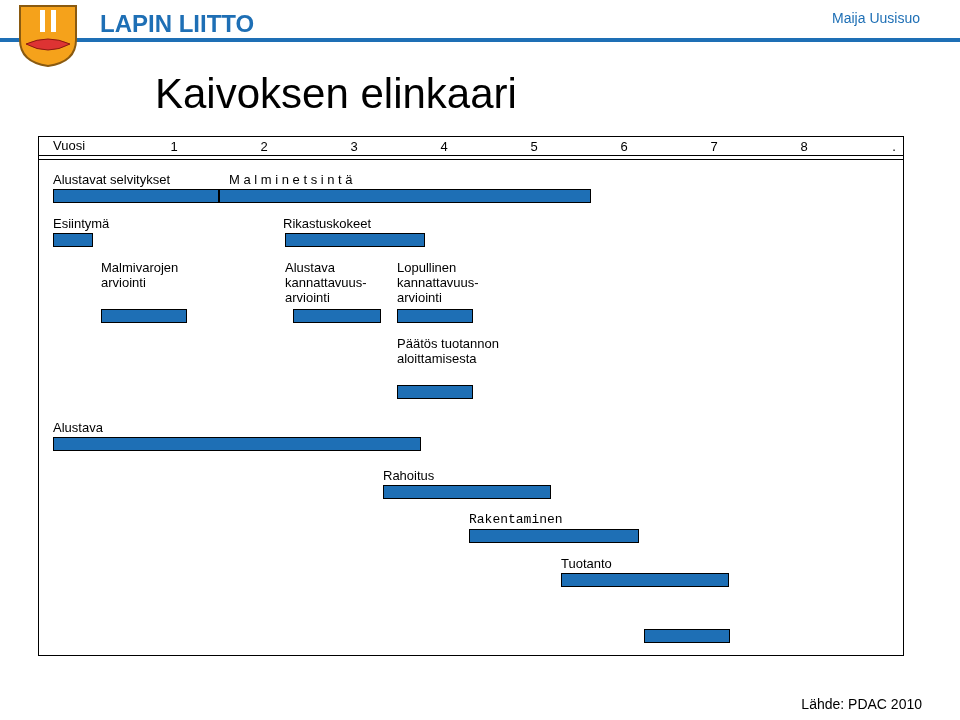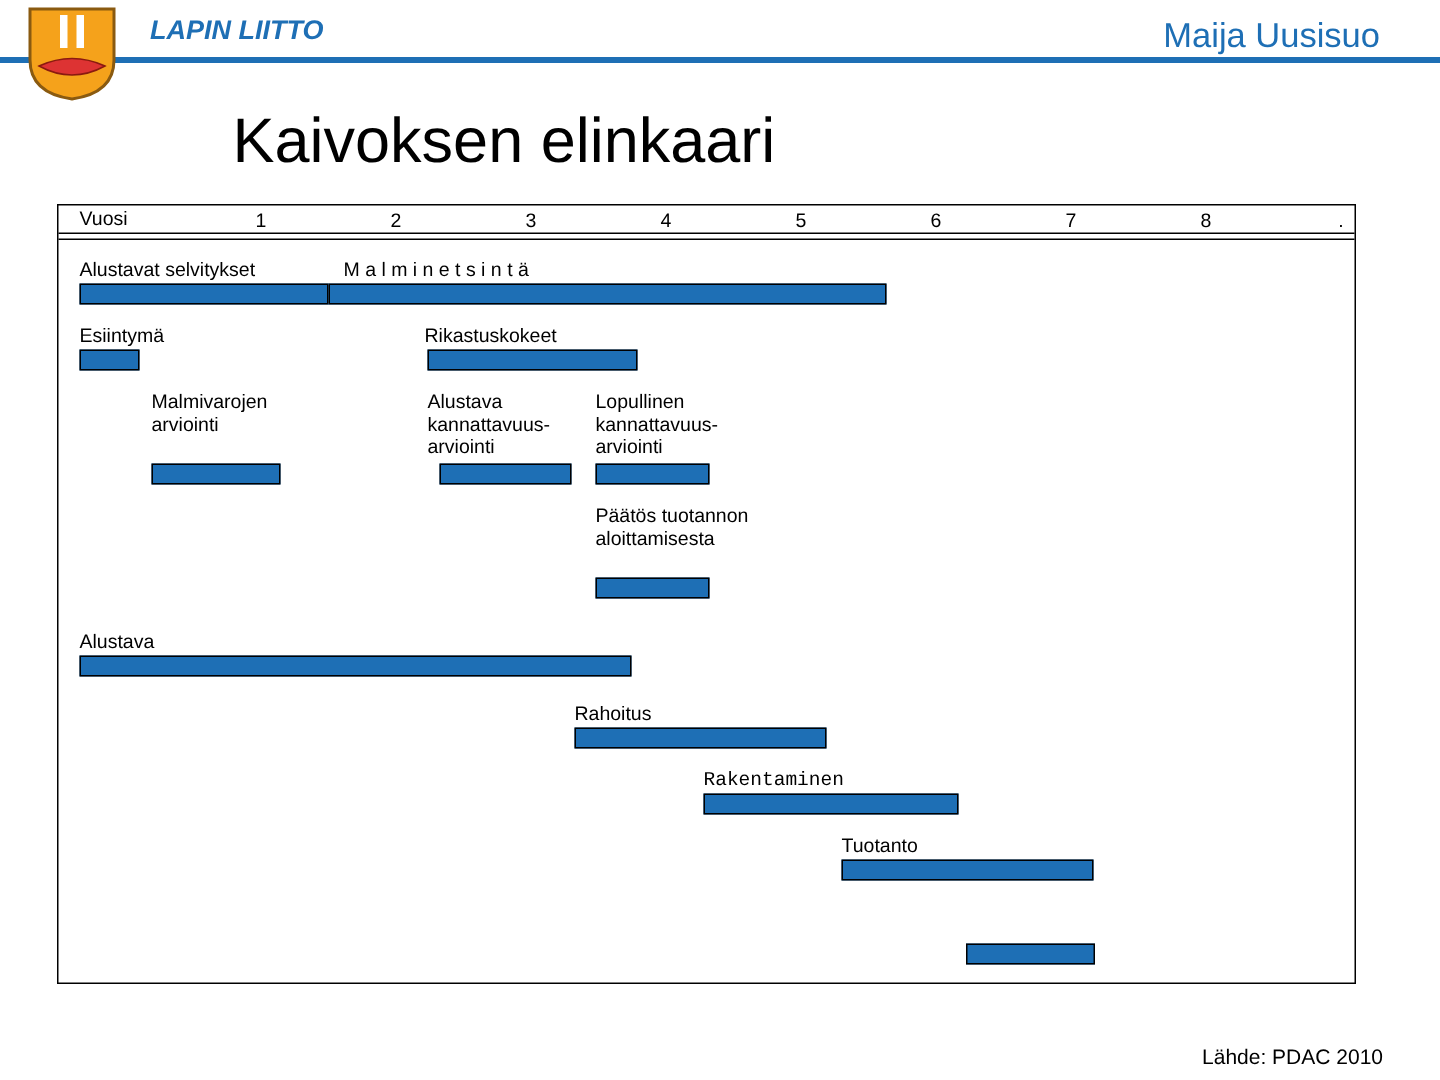--- a/index.html
+++ b/index.html
@@ -13,28 +13,27 @@
     position: absolute;
     left: 18px; top: 4px;
     width: 60px; height: 64px;
     z-index: 5;
   }
   .brand {
     position: absolute;
     left: 100px; top: 10px;
     color: #1e6fb5;
     font-weight: bold;
-    font-size: 18px;
-    font-style: italic;
+    font-size: 24px;
   }
   .author {
     position: absolute;
     right: 40px; top: 10px;
     color: #1e6fb5;
-    font-size: 23px;
+    font-size: 14px;
   }
   .title {
     margin: 28px 16px 18px 155px;
     font-size: 42px;
     font-weight: normal;
     color: #000;
   }
   .chart-box {
     position: relative;
     margin: 0 56px 0 38px;

